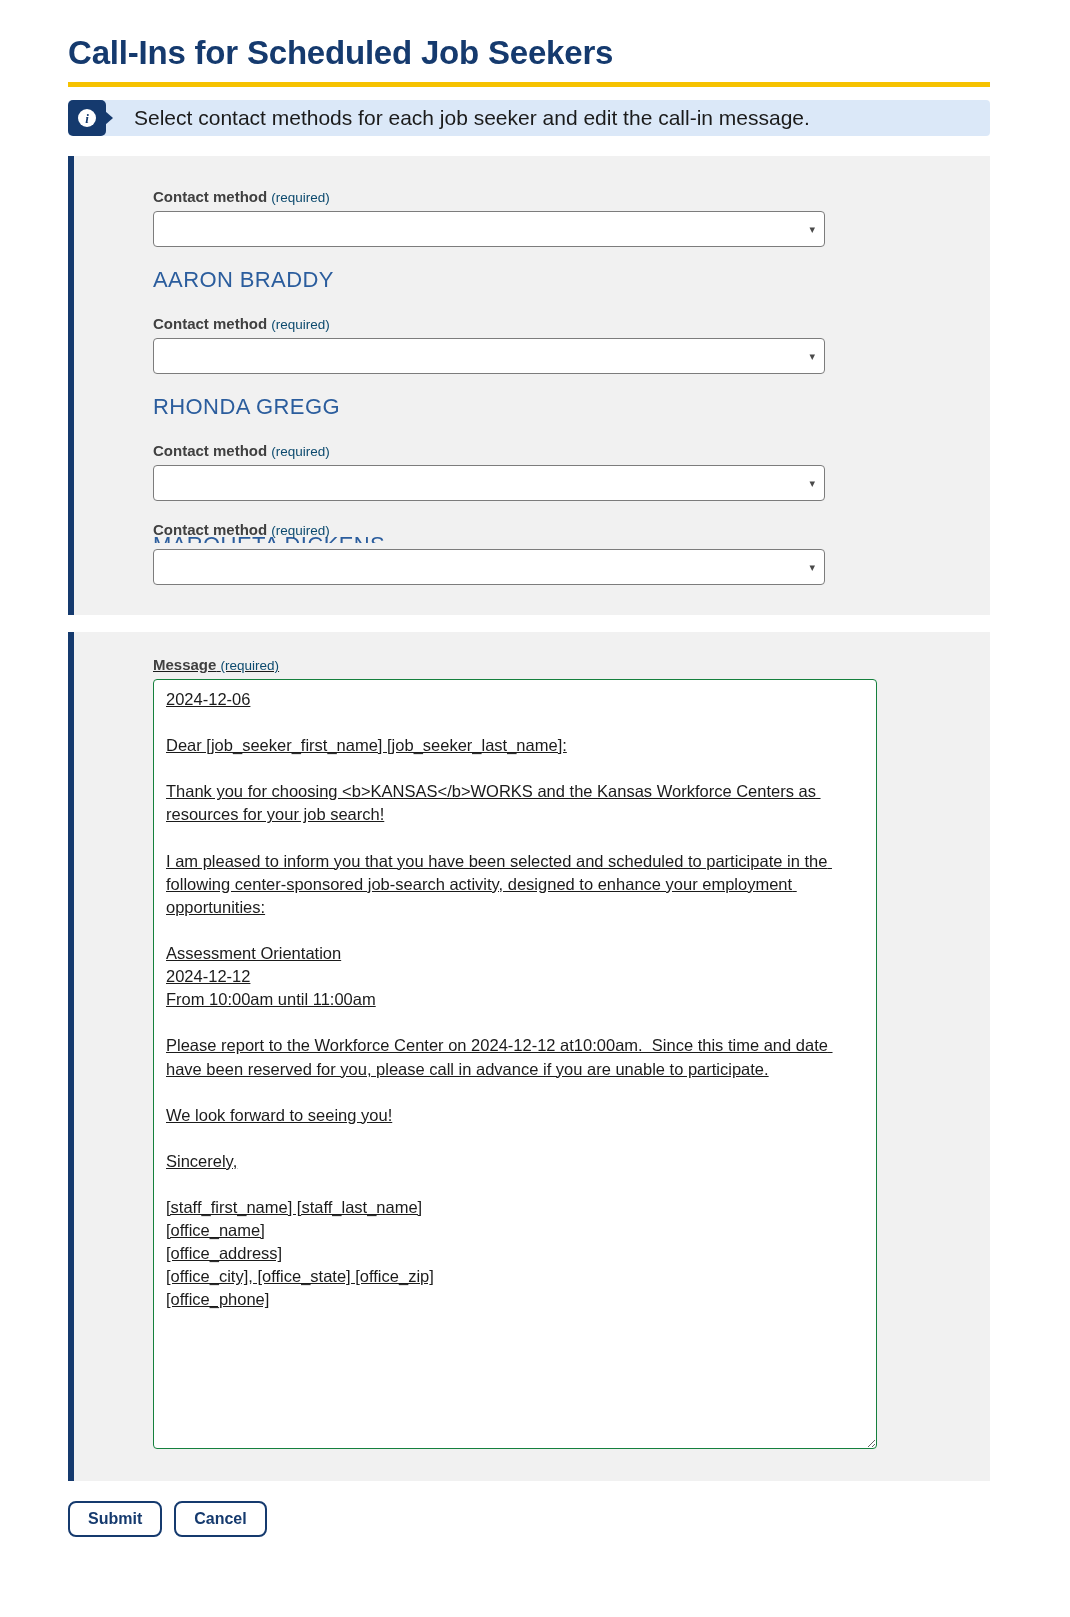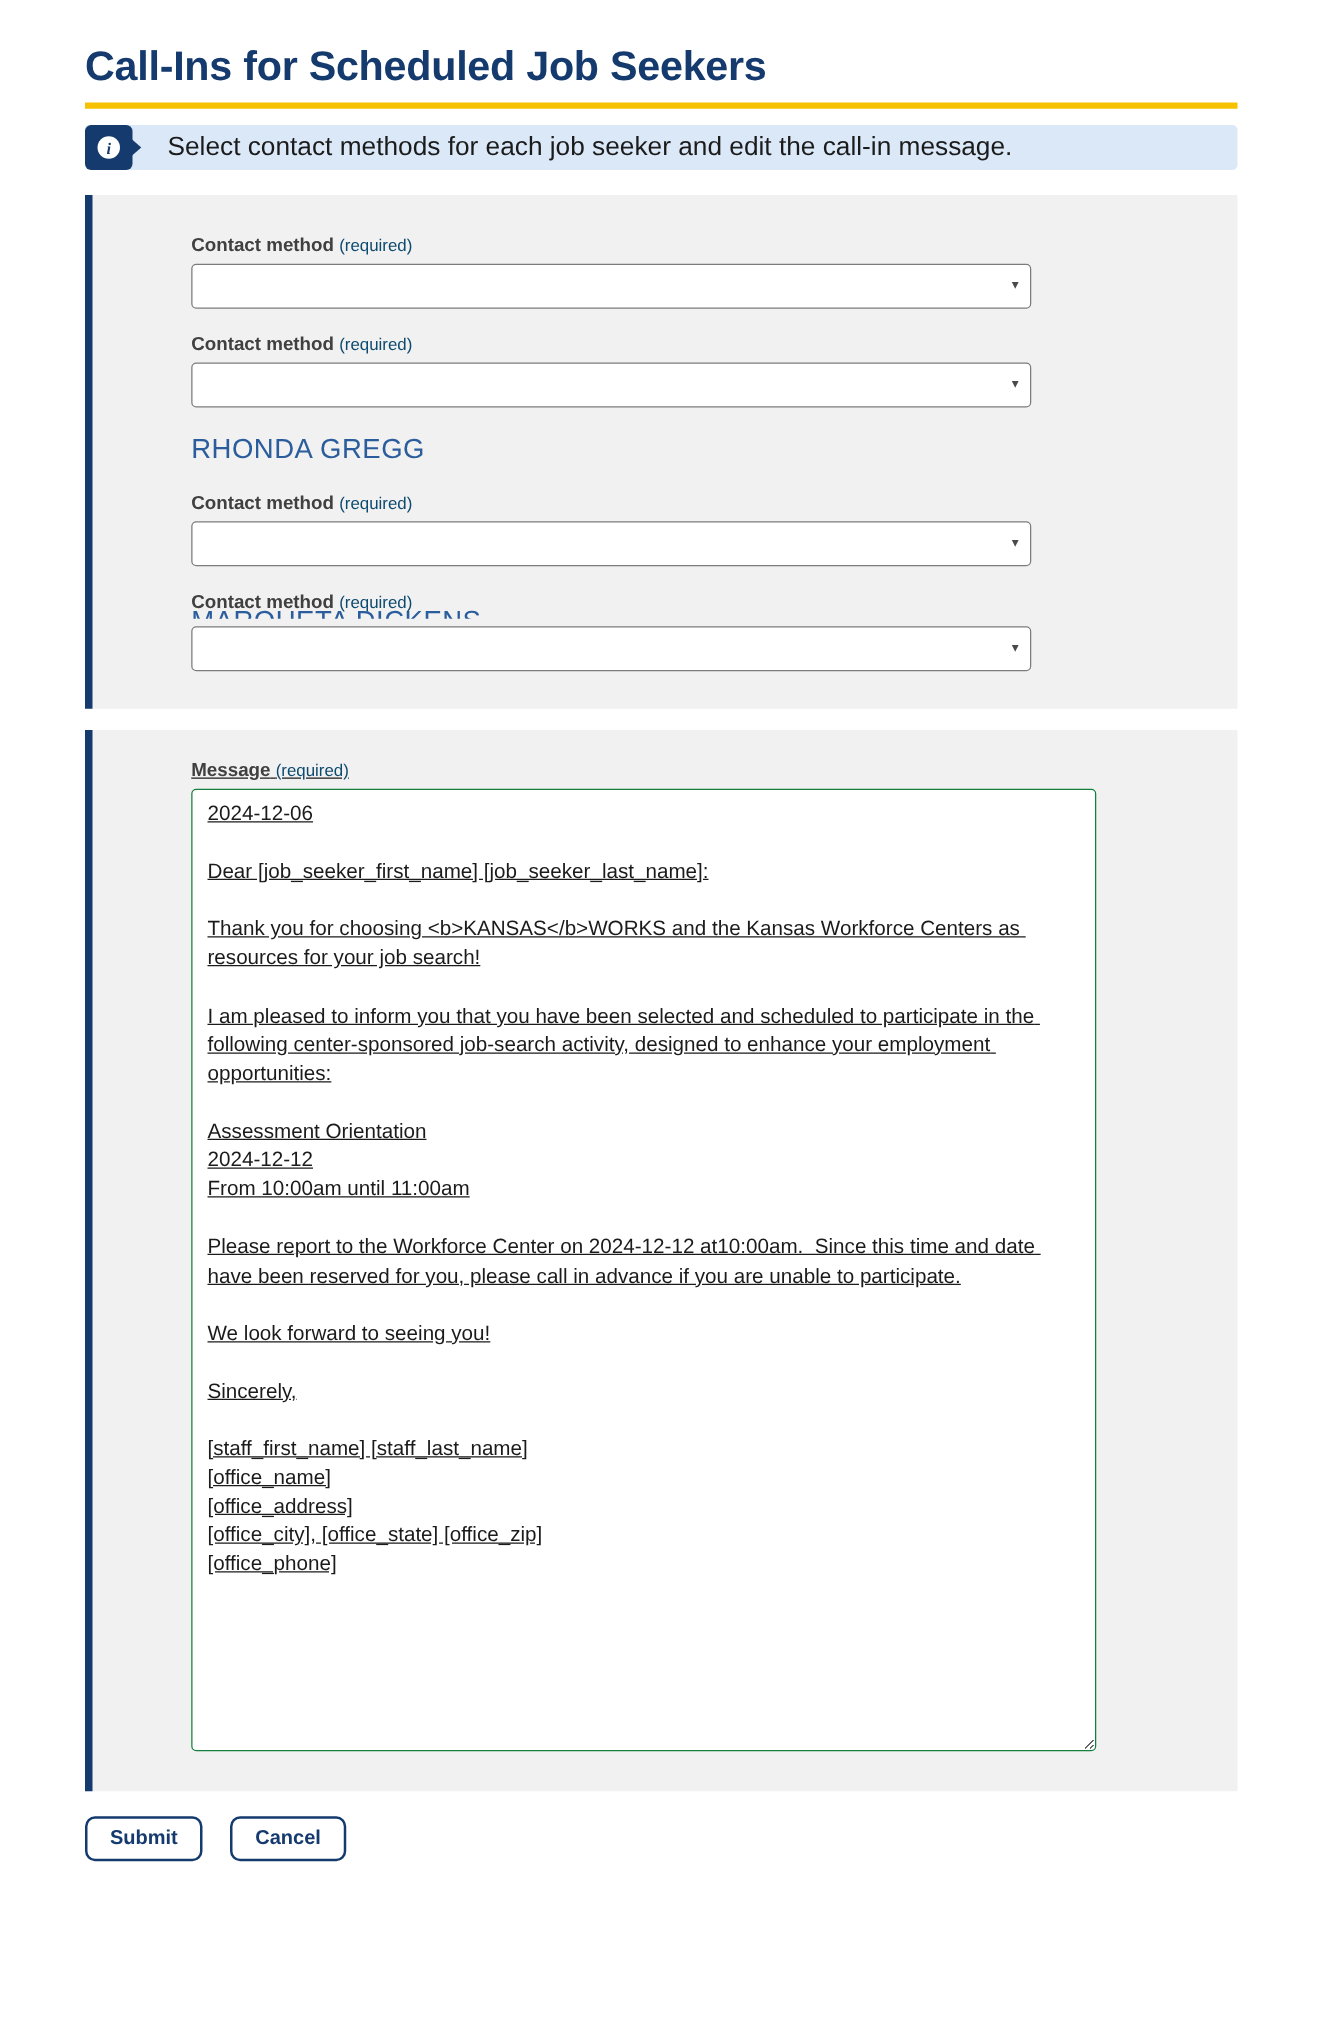--- a/index.html
+++ b/index.html
@@ -132,21 +132,21 @@
     border: 1px solid #15803d;
     border-radius: 4px;
     padding: 8px 12px;
     font-family: "Liberation Sans", "DejaVu Sans", sans-serif;
     font-size: 16.5px;
     line-height: 1.4;
     color: #1b1b1b;
     resize: both;
   }
 
-  .actions { display: flex; gap: 22px; margin-top: 20px; }
+  .actions { display: flex; gap: 12px; margin-top: 20px; }
   .actions button {
     background: #ffffff;
     border: 2px solid #153a6e;
     color: #153a6e;
     font-family: inherit;
     font-weight: bold;
     font-size: 16px;
     padding: 7px 18px;
     border-radius: 8px;
     cursor: pointer;
@@ -174,20 +174,21 @@
         <span class="lbl-b">Contact method</span>
         <span class="lbl-req">(required)</span>
       </div>
       <div class="select-wrap">
         <select class="contact-select" aria-label="Contact method"><option value=""></option></select>
         <span class="sel-arrow">▾</span>
       </div>
     </div>
 
     <div class="seeker">
+      <h2 class="seeker-name">AARON BRADDY</h2>
       <div class="field-label">
         <span class="lbl-b">Contact method</span>
         <span class="lbl-req">(required)</span>
       </div>
       <div class="select-wrap">
         <select class="contact-select" aria-label="Contact method"><option value=""></option></select>
         <span class="sel-arrow">▾</span>
       </div>
     </div>
 

